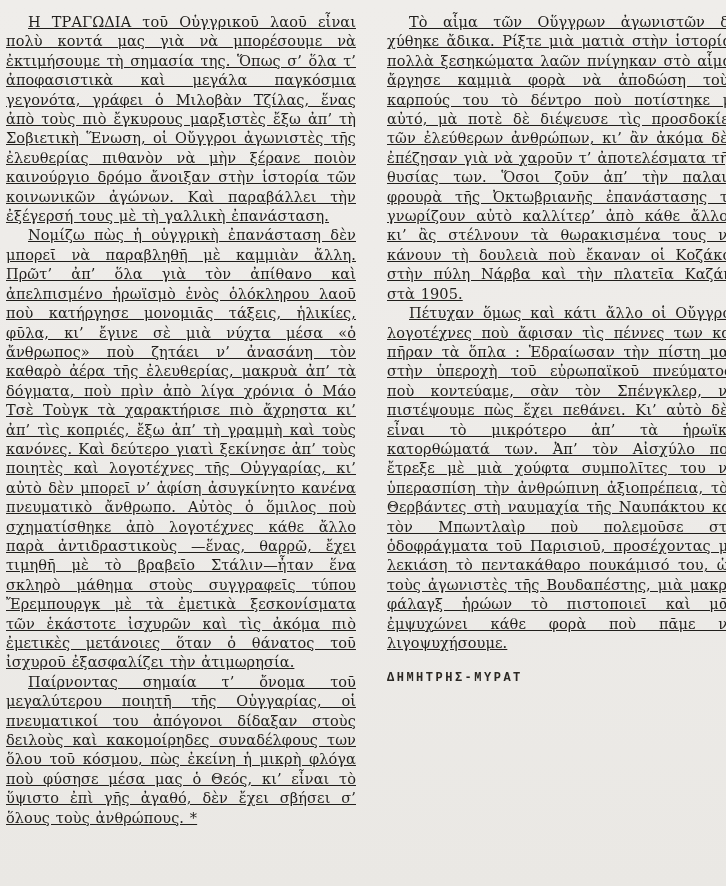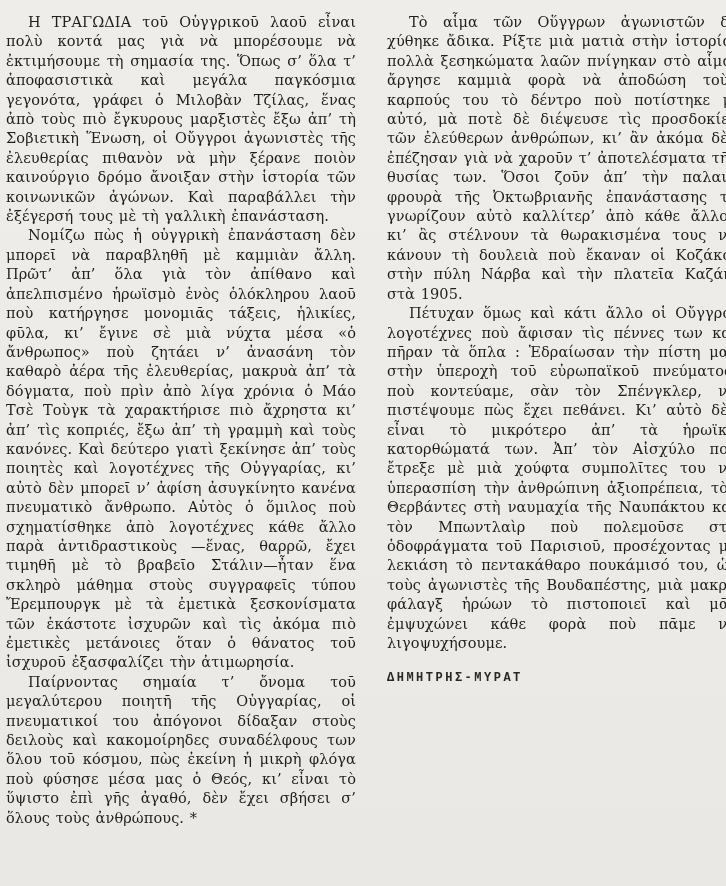--- a/index.html
+++ b/index.html
@@ -28,20 +28,21 @@
     font-size: 14.5px;
     line-height: 19.4px;
     letter-spacing: 0.1px;
     word-spacing: 1px;
   }
   .column-left  { left: 6px; }
   .column-right { left: 387px; }
   .para {
     margin: 0;
     text-indent: 22px;
+    text-decoration: underline;
   }
   .byline {
     margin-top: 16px;
     text-align: left;
     padding-right: 22px;
     font-family: Liberation Mono, monospace;
     font-size: 12px;
     font-weight: bold;
     letter-spacing: 2.5px;
     color: #2a2723;

